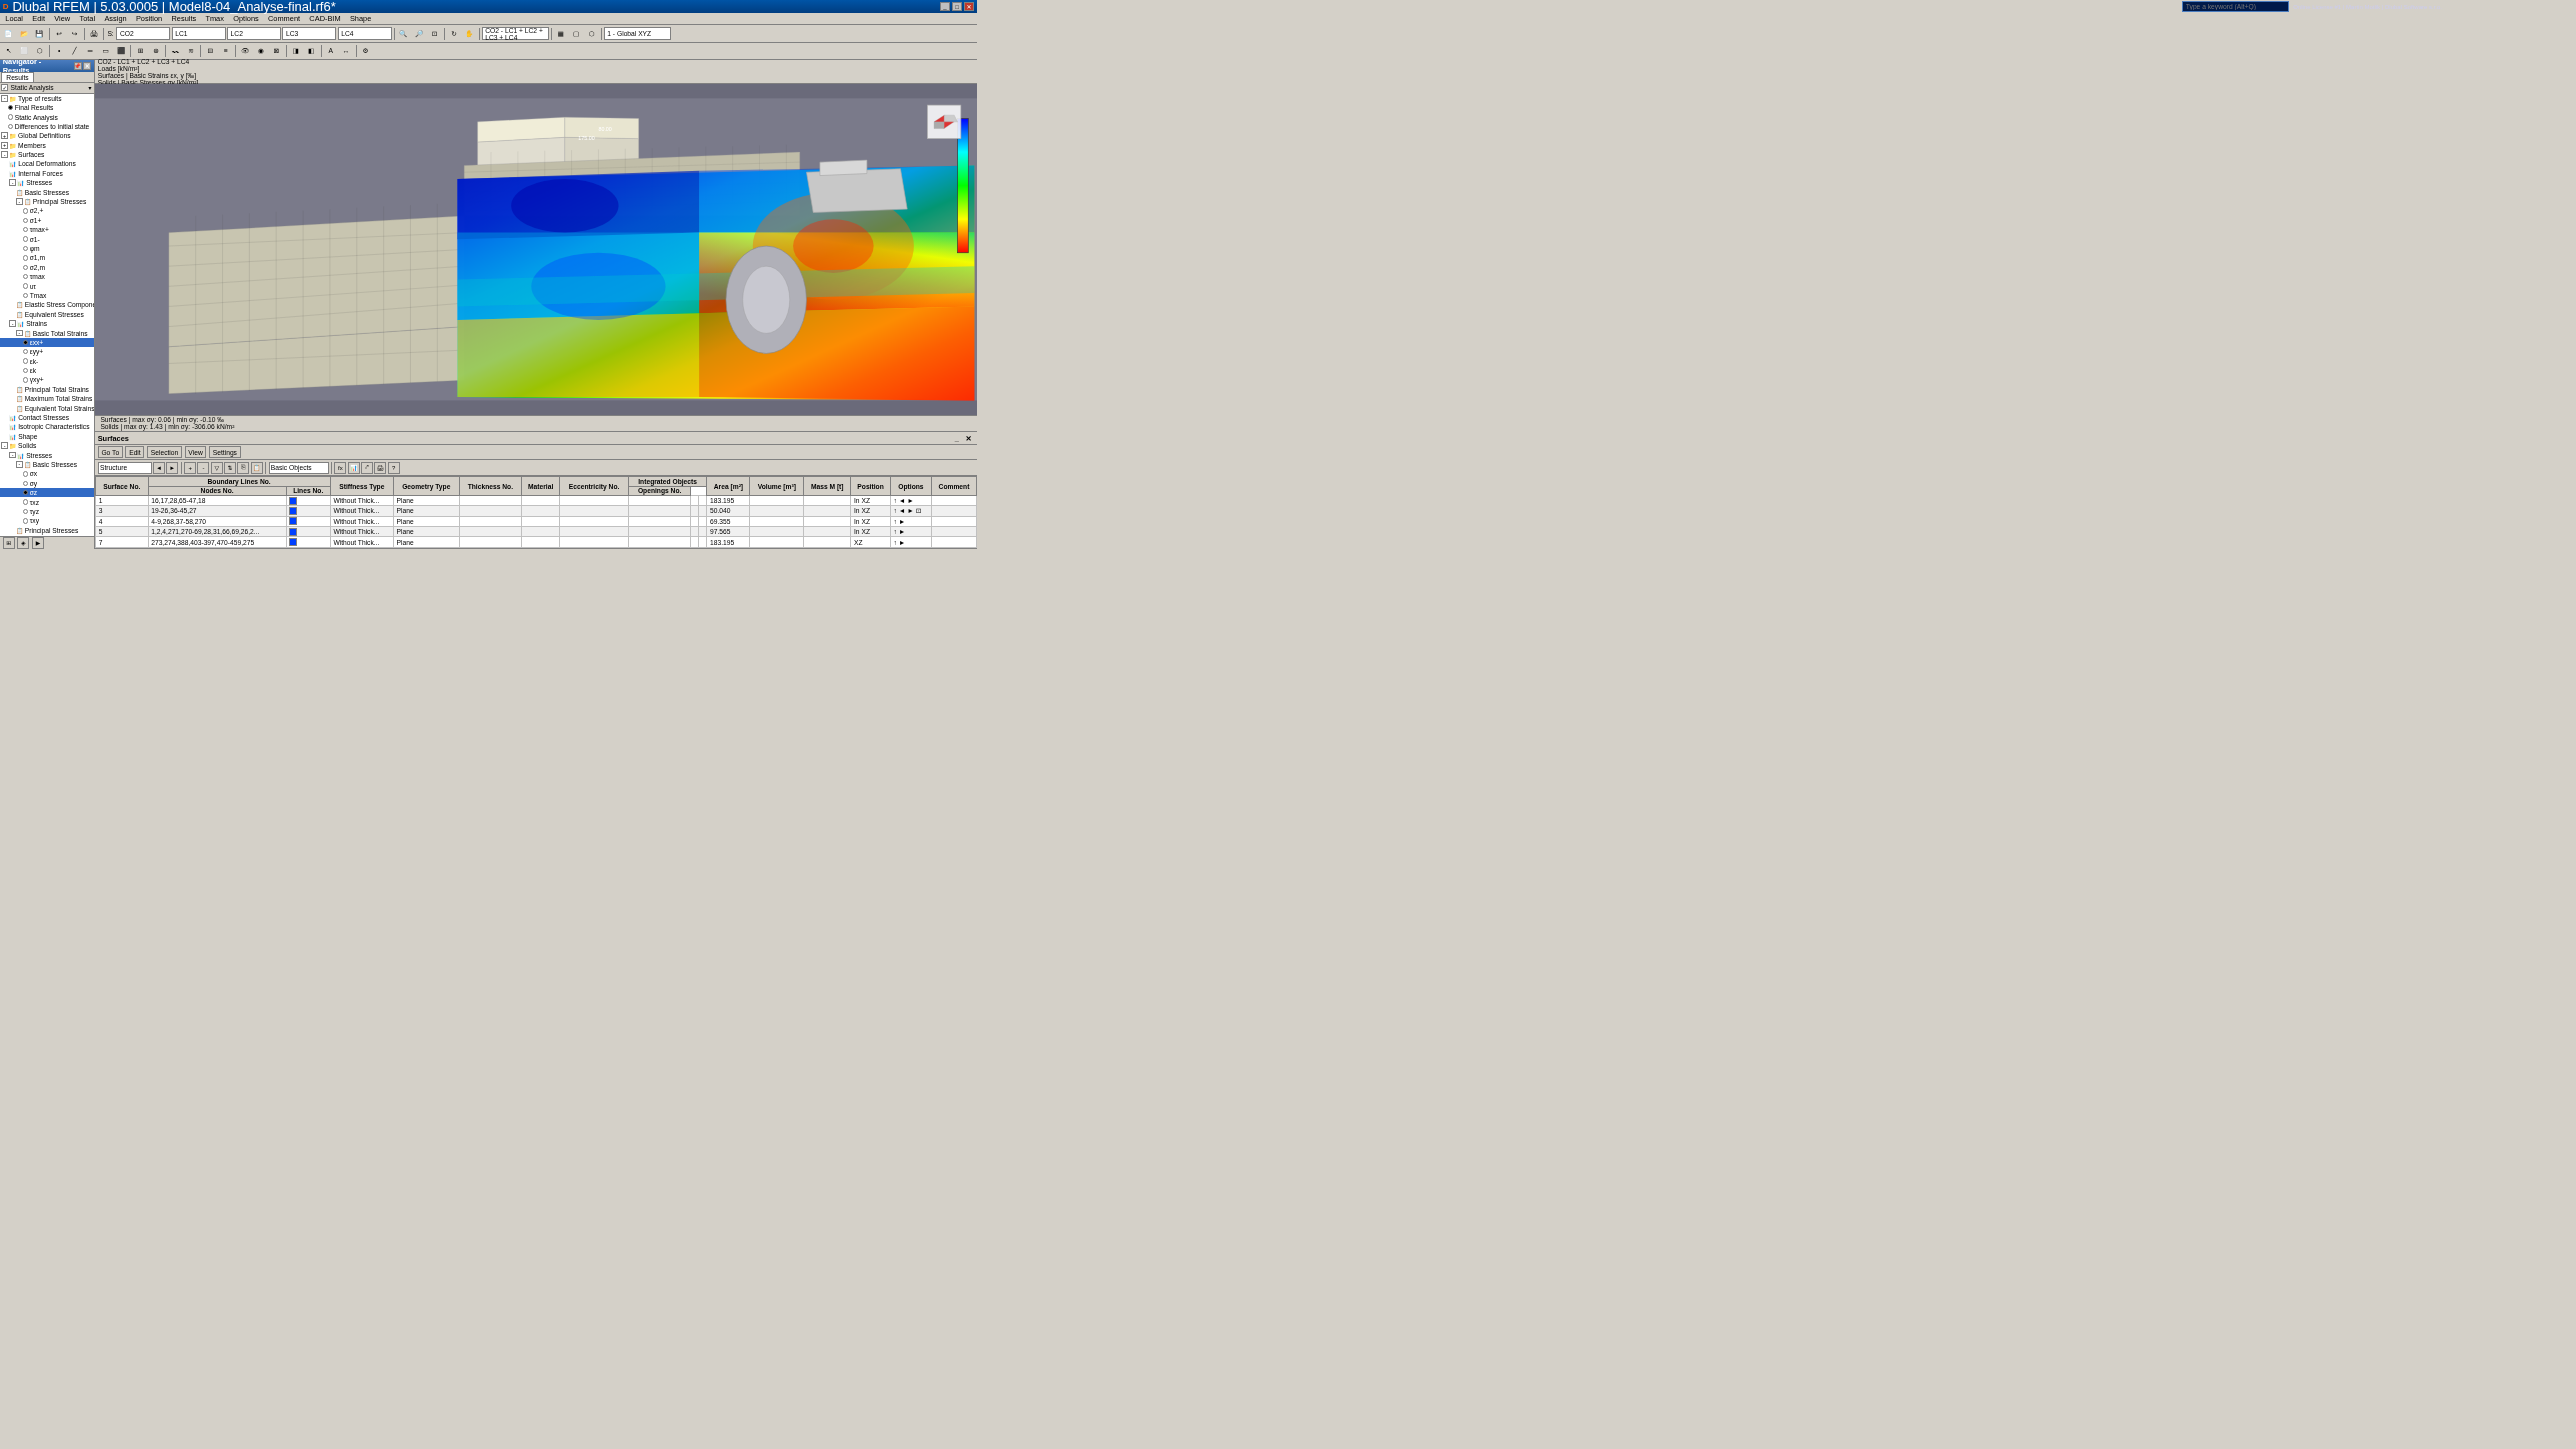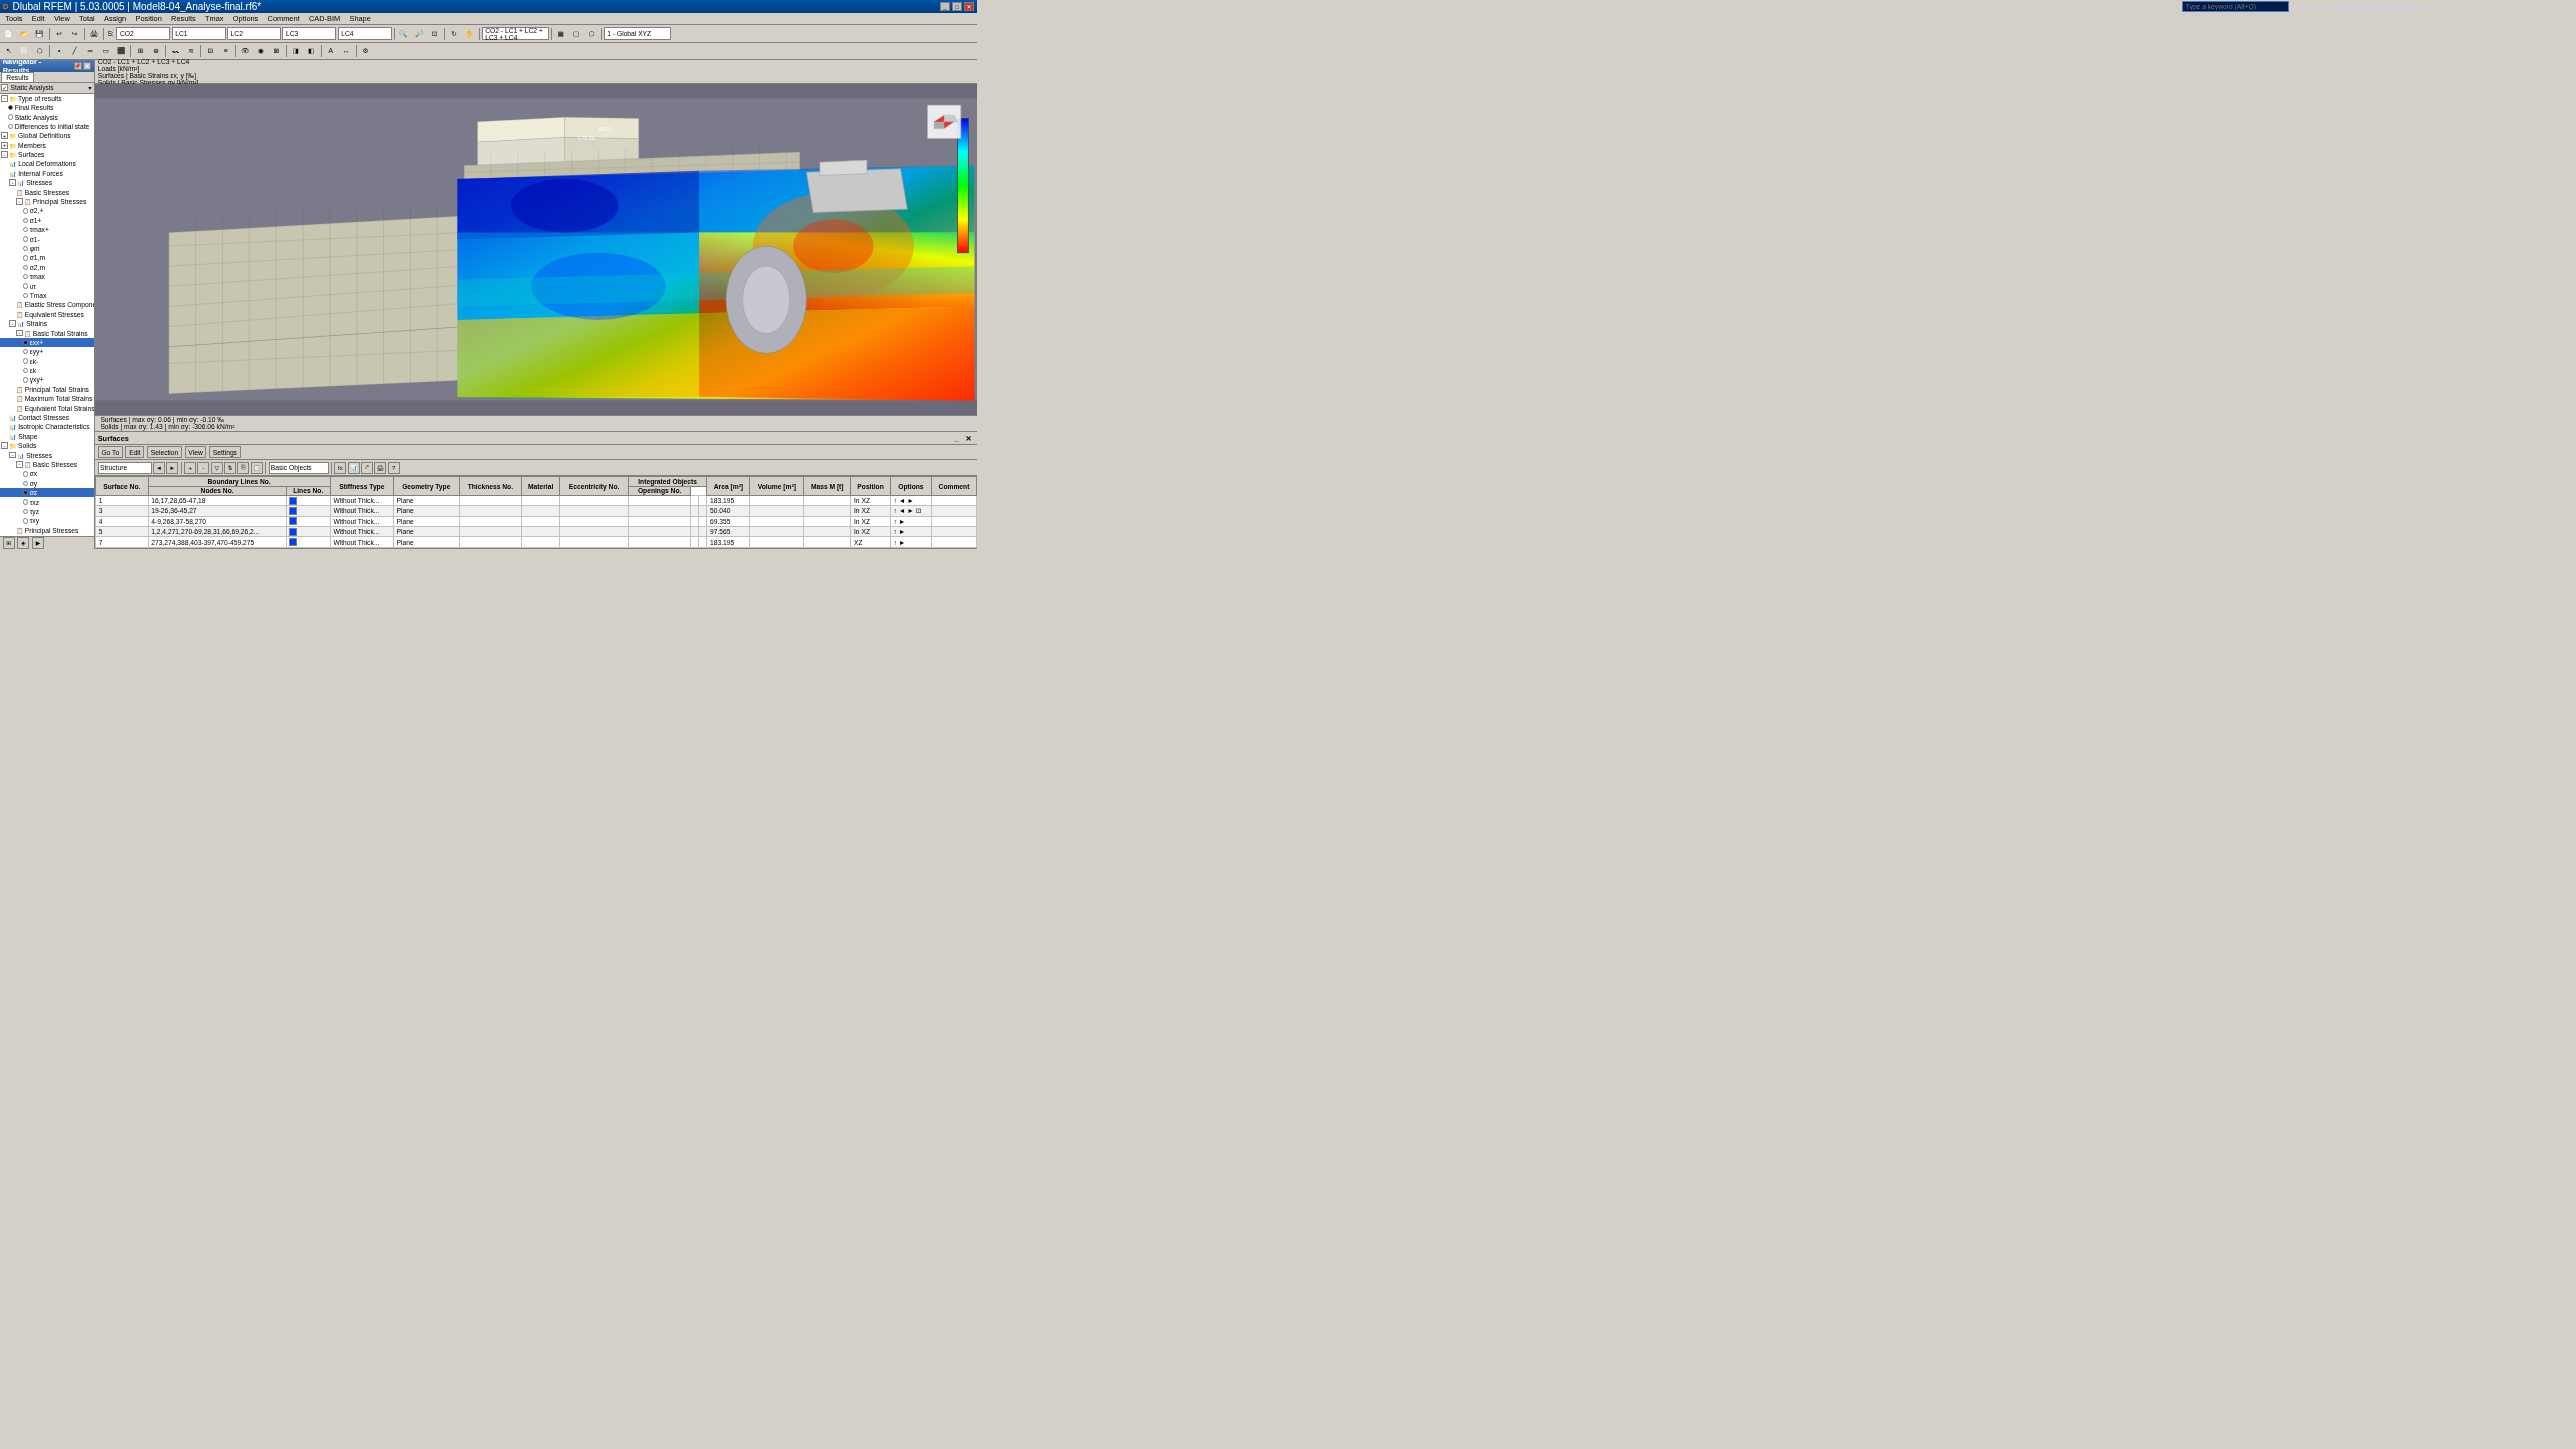--- a/index.html
+++ b/index.html
@@ -379,35 +379,35 @@
       display: flex; align-items: center; justify-content: center;
       cursor: pointer;
     }
   </style>
 </head>
 <body>
 
 <div id="titlebar">
   <div id="titlebar-left">
     <span style="font-size:8px; font-weight:bold; color:#ff6600;">D</span>
-    <span style="font-size:10px;">Dlubal RFEM | 5.03.0005 | Model8-04_Analyse-final.rf6*</span>
+    <span style="font-size:13px;">Dlubal RFEM | 5.03.0005 | Model8-04_Analyse-final.rf6*</span>
   </div>
   <div id="titlebar-right">
     <div style="position:absolute; right: 134px; top:0; display:flex; align-items:center; gap:4px; height:13.4px;">
       <input style="height: 10.7px; font-size: 6.7px; width: 107px; border: 0.7px solid rgb(74, 124, 191); background: rgb(0, 26, 74); color: white; padding: 0px 2.7px;" placeholder="Type a keyword (Alt+Q)">
       <span style="font-size:6px; color:#cce;">Online License #1 | Martin Motlik | Dlubal Software s.r.o.</span>
     </div>
     <div class="titlebar-btn">_</div>
     <div class="titlebar-btn">□</div>
     <div class="titlebar-btn" style="background:#c0392b; color:white;">✕</div>
   </div>
 </div>
 
 <div id="menubar">
-  <div class="menu-item">Tools</div>
+  <div class="menu-item">Local</div>
   <div class="menu-item">Edit</div>
   <div class="menu-item">View</div>
   <div class="menu-item">Total</div>
   <div class="menu-item">Assign</div>
   <div class="menu-item">Position</div>
   <div class="menu-item">Results</div>
   <div class="menu-item">Tmax</div>
   <div class="menu-item">Options</div>
   <div class="menu-item">Comment</div>
   <div class="menu-item">CAD-BIM</div>

